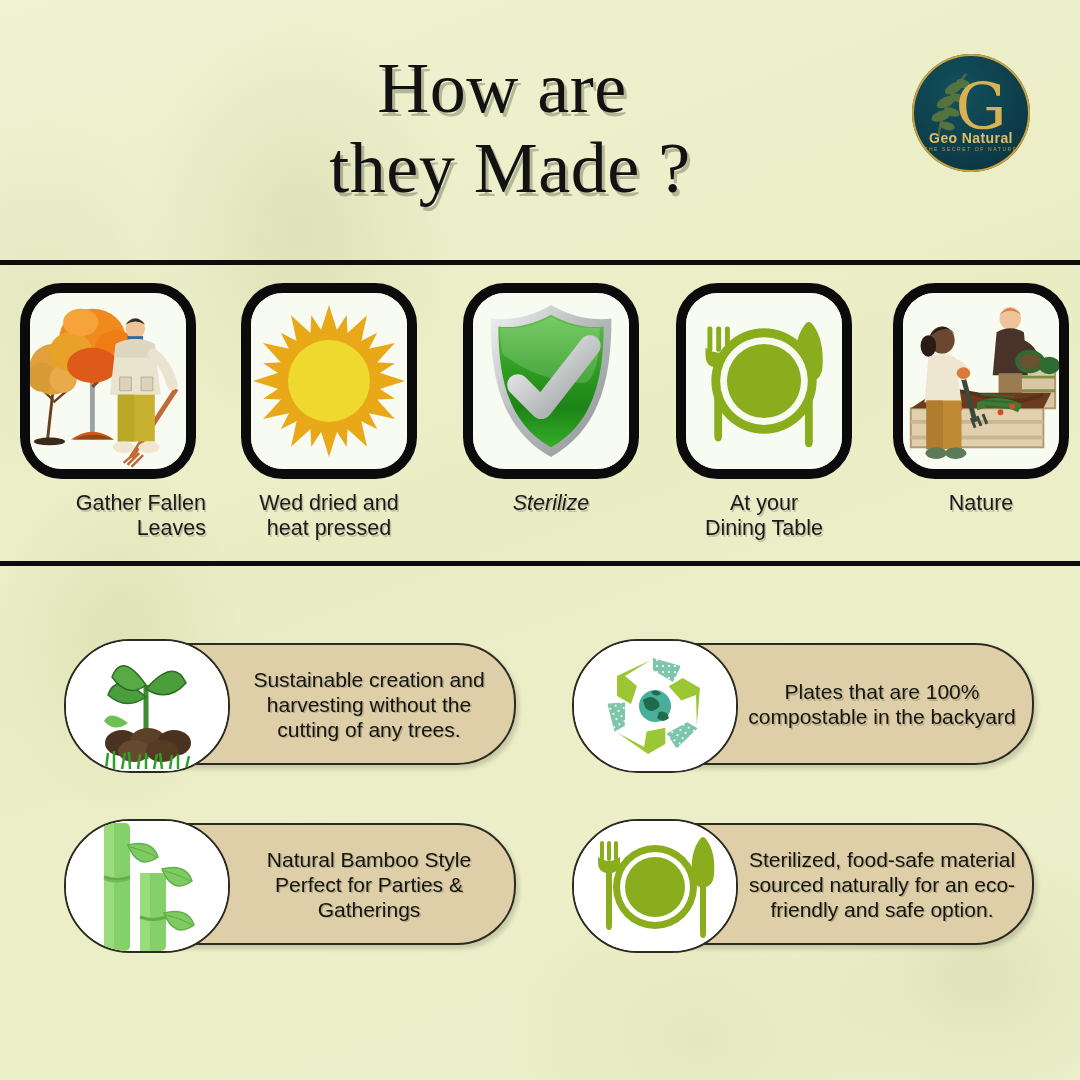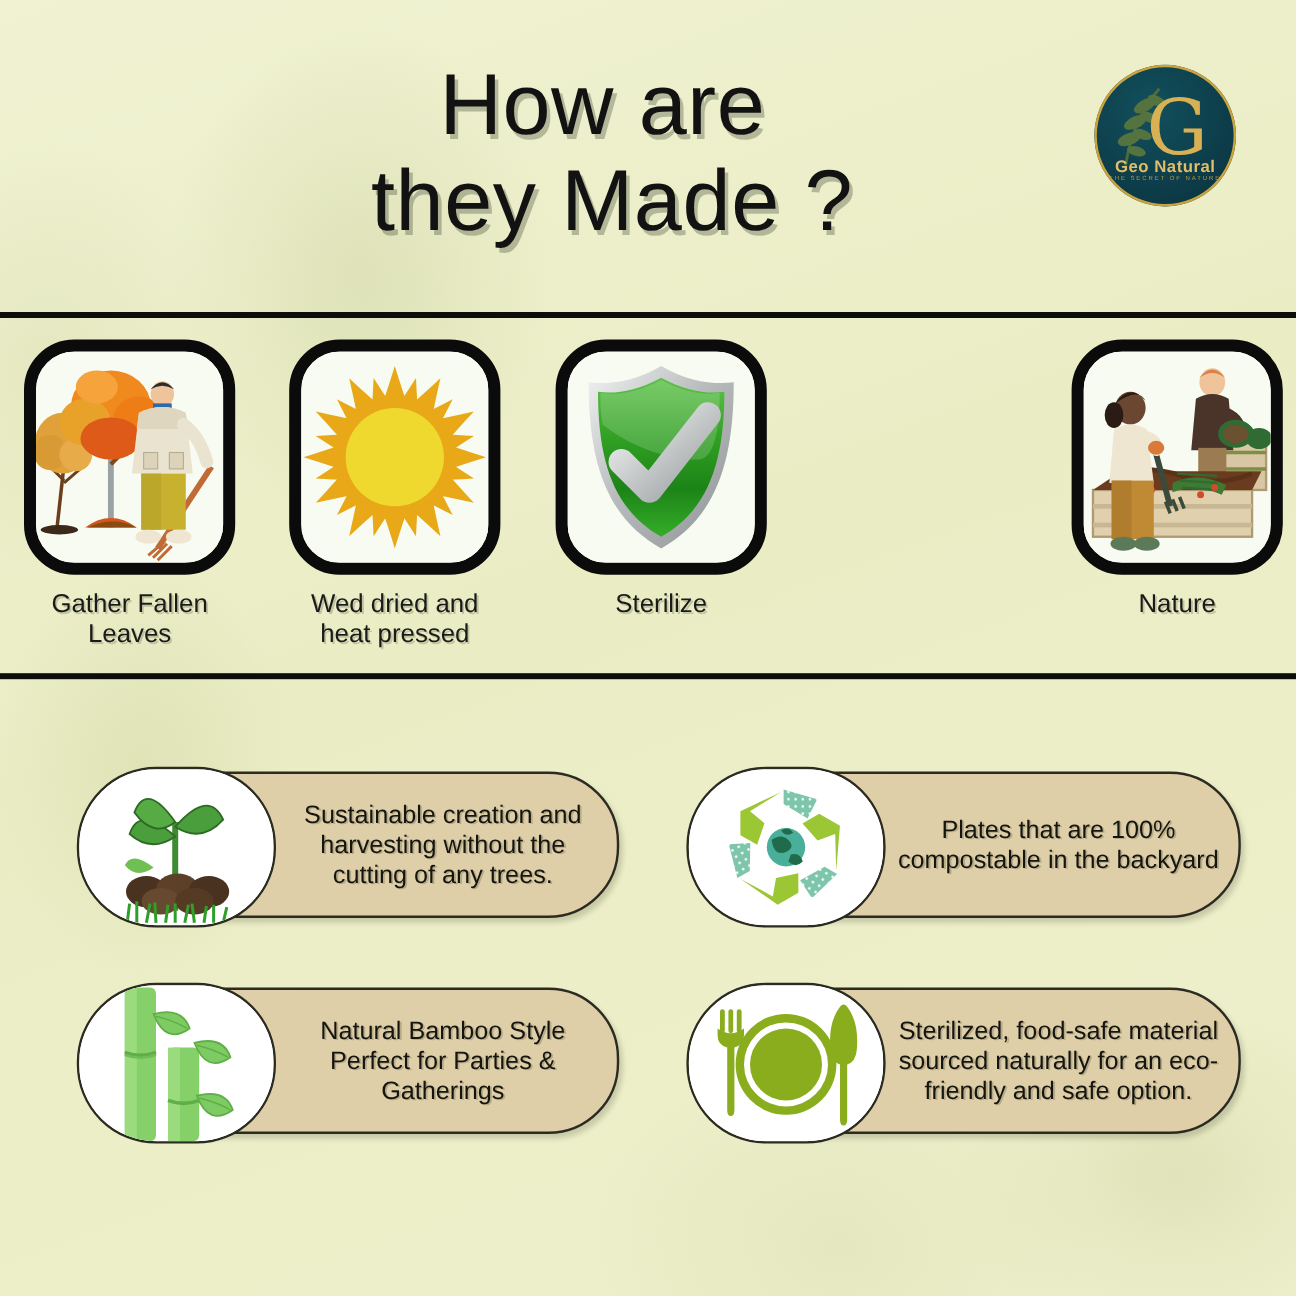--- a/index.html
+++ b/index.html
@@ -15,21 +15,21 @@
       radial-gradient(ellipse 170px 240px at 120px 640px, rgba(150,160,90,.13), rgba(150,160,90,0) 72%),
       radial-gradient(ellipse 260px 200px at 980px 980px, rgba(150,160,90,.15), rgba(150,160,90,0) 72%),
       radial-gradient(ellipse 300px 220px at 700px 1040px, rgba(150,160,90,.10), rgba(150,160,90,0) 72%),
       radial-gradient(ellipse 200px 260px at 40px 300px, rgba(150,160,90,.10), rgba(150,160,90,0) 72%),
       linear-gradient(160deg,#f0f2d2 0%,#eaedc4 45%,#eef0cc 100%);
   }
 
   
   #title{
     position:absolute;left:0;top:48px;width:1004px;text-align:center;
-    font-family:Liberation Sans, sans-serif;
+    font-family:Liberation Serif, serif;
     font-size:72px;line-height:80px;color:#121212;letter-spacing:.5px;
     text-shadow:3px 4px 0 rgba(30,40,25,.28);
     font-weight:400;
   }
   #title .l2{display:block;margin-left:16px;}
 
   #logo{
     position:absolute;left:912px;top:54px;width:118px;height:118px;border-radius:50%;
     background:radial-gradient(circle at 40% 32%, #12505c 0%, #0d3d4a 60%, #0a3039 100%);
     box-shadow:0 0 0 2px #caa33f inset;
@@ -146,21 +146,21 @@
           <path d="M88 52 q20 -10 40 0 l2 14 l-44 0z" fill="#ded6bf"></path>
           <rect x="92" y="86" width="12" height="14" fill="#dcd3ba" stroke="#b8ae94"></rect>
           <rect x="114" y="86" width="12" height="14" fill="#dcd3ba" stroke="#b8ae94"></rect>
           <path d="M126 62 q14 10 20 32" stroke="#eae3cf" stroke-width="11" fill="none" stroke-linecap="round"></path>
           <rect x="90" y="104" width="38" height="48" fill="#c8b12e"></rect>
           <rect x="90" y="104" width="17" height="48" fill="#bba72a"></rect>
           <ellipse cx="96" cy="158" rx="11" ry="6" fill="#efe6d2"></ellipse>
           <ellipse cx="122" cy="158" rx="11" ry="6" fill="#efe6d2"></ellipse>
         </svg>
       </div>
-      <div class="step-label" style="white-space:pre-line;">Gather Fallen
+      <div class="step-label" style="white-space:pre-line;text-align:right;">Gather Fallen
 Leaves</div>
     </div>
 
     <div class="step" style="left:231px;">
       <div class="tile">
         <svg viewBox="0 0 160 180">
           <rect width="160" height="180" fill="#f7fbf2"></rect>
           <g fill="#e8a817" transform="translate(80,90)">
             <g>
                 <path d="M0 -78 q8 26 14 42 q-14 -10 -28 0 q6 -16 14 -42z"></path>
@@ -262,23 +262,42 @@
               <stop offset="0%" stop-color="#f0f0f0"></stop>
               <stop offset="100%" stop-color="#9aa0a2"></stop>
             </linearGradient>
           </defs>
           <path d="M80 12 C104 26 126 28 142 26 C142 96 126 142 80 168 C34 142 18 96 18 26 C34 28 56 26 80 12 Z" fill="url(#rimG)"></path>
           <path d="M80 22 C102 34 120 36 134 34 C134 96 119 136 80 158 C41 136 26 96 26 34 C40 36 58 34 80 22 Z" fill="url(#shieldG)"></path>
           <path d="M80 24 C100 35 117 37 130 35 C130 70 124 92 112 92 C84 92 52 80 30 62 C28 52 28 42 28 35 C42 37 60 35 80 24 Z" fill="#ffffff" opacity=".17"></path>
           <path d="M46 94 L70 118 L120 54" stroke="url(#ckG)" stroke-width="22" fill="none" stroke-linecap="round" stroke-linejoin="round"></path>
         </svg>
       </div>
-      <div class="step-label" style="white-space:pre-line;">Sterilize</div>
-    </div>
-
+      <div class="step-label" style="white-space:pre-line;font-style:italic;">Sterilize</div>
+    </div>
+
+    <div class="step" style="left:666px;">
+      <div class="tile">
+        <svg viewBox="0 0 160 180">
+          <rect width="160" height="180" fill="#f7fbf2"></rect>
+          <g fill="#8aad1e">
+            <rect x="22" y="34" width="5" height="26" rx="2"></rect>
+            <rect x="31" y="34" width="5" height="26" rx="2"></rect>
+            <rect x="40" y="34" width="5" height="26" rx="2"></rect>
+            <path d="M20 56 q14 10 27 0 l0 8 q0 10 -10 12 l0 70 q0 6 -4 6 q-4 0 -4 -6 l0 -70 q-9 -2 -9 -12 z"></path>
+            <path d="M130 32 q12 16 10 44 q-1 12 -10 14 l0 62 q0 6 -4 6 q-4 0 -4 -6 l0 -62 q-9 -2 -10 -14 q-2 -28 10 -44 q4 -5 8 0 z"></path>
+            <circle cx="80" cy="90" r="54"></circle>
+            <circle cx="80" cy="90" r="45" fill="#f7fbf2"></circle>
+            <circle cx="80" cy="90" r="38"></circle>
+          </g>
+        </svg>
+      </div>
+      <div class="step-label" style="white-space:pre-line;">At your
+Dining Table</div>
+    </div>
 
     <div class="step" style="left:883px;">
       <div class="tile">
         <svg viewBox="0 0 160 180">
           <rect width="160" height="180" fill="#f7fbf2"></rect>
 
           <rect x="100" y="74" width="56" height="44" fill="#d8c6a4" stroke="#b09a72" stroke-width="2"></rect>
           <path d="M100 86 h56 M100 100 h56" stroke="#7d8f46" stroke-width="3"></path>
           <g fill="#2f6b32">
             <ellipse cx="112" cy="74" rx="12" ry="9"></ellipse>

